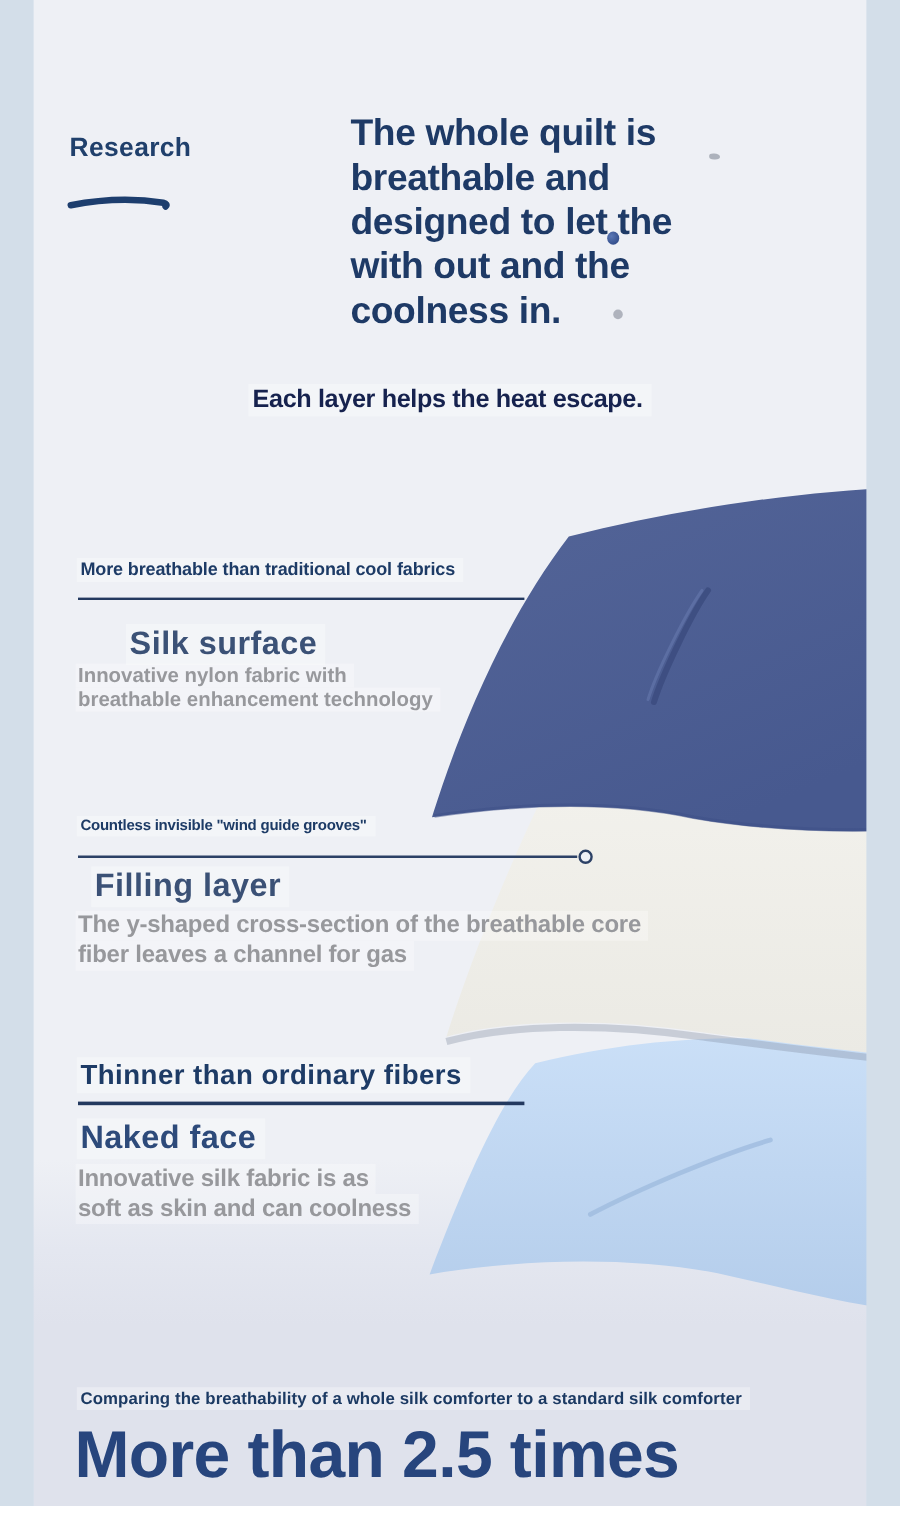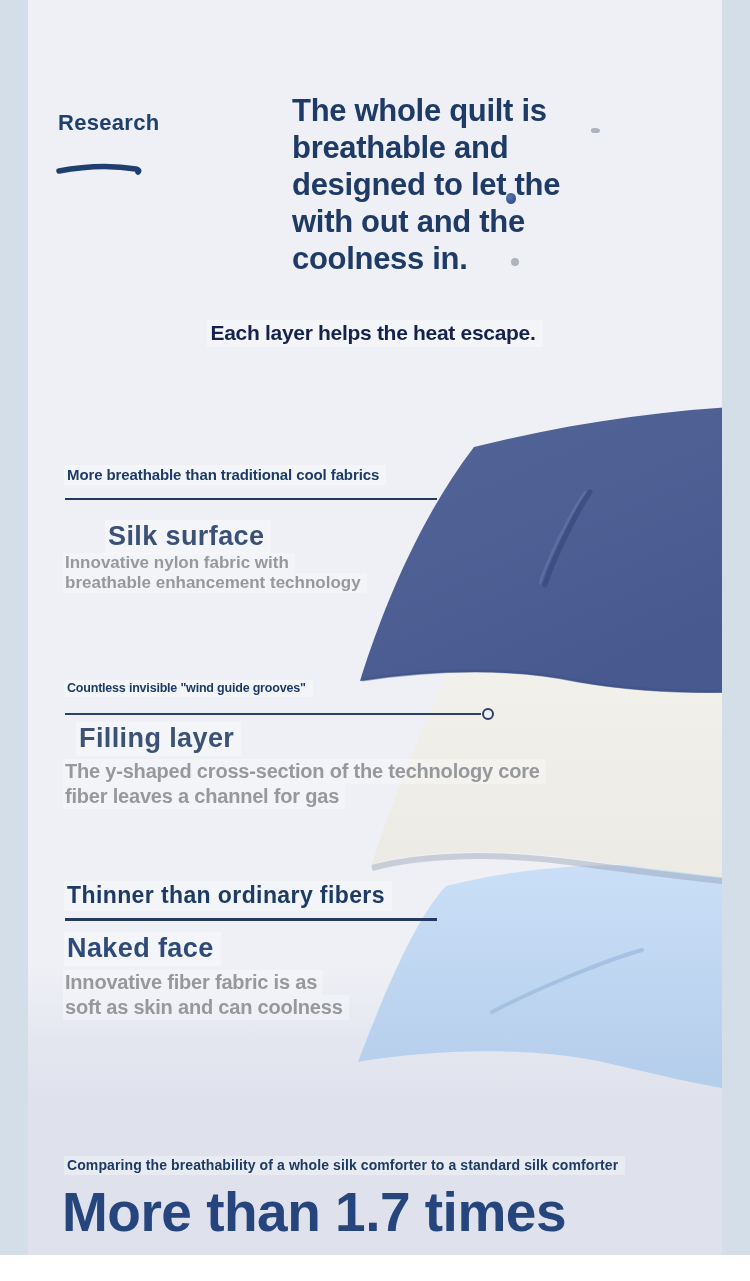--- a/index.html
+++ b/index.html
@@ -132,34 +132,34 @@
     <span class="backdrop">Countless invisible "wind guide grooves"</span>
   </div>
   <svg class="leader" width="432" height="16" viewBox="0 0 432 16">
     <line x1="0" y1="8" x2="416" y2="8" stroke="#2c4166" stroke-width="2"></line>
     <circle cx="423" cy="8" r="5" fill="#eef0f5" stroke="#2c4166" stroke-width="2"></circle>
   </svg>
   <div class="txt sec-title sec-title-2">
     <span class="backdrop">Filling layer</span>
   </div>
   <div class="txt desc desc-2">
-    <div>The y-shaped cross-section of the technology core</div><br>
+    <div>The y-shaped cross-section of the breathable core</div><br>
     <div>fiber leaves a channel for gas</div>
   </div>
 
   <div class="txt tagline tagline-3">
     <span class="backdrop">Thinner than ordinary fibers</span>
   </div>
   <div class="rule rule-3"></div>
   <div class="txt sec-title sec-title-3">
     <span class="backdrop">Naked face</span>
   </div>
   <div class="txt desc desc-3">
-    <div>Innovative fiber fabric is as</div><br>
+    <div>Innovative silk fabric is as</div><br>
     <div>soft as skin and can coolness</div>
   </div>
 
   <div class="txt footer-caption">
     <span class="backdrop">Comparing the breathability of a whole silk comforter to a standard silk comforter</span>
   </div>
-  <div class="txt footer-headline">More than 1.7 times</div>
+  <div class="txt footer-headline">More than 2.5 times</div>
 
 </div>
 
 </body></html>

